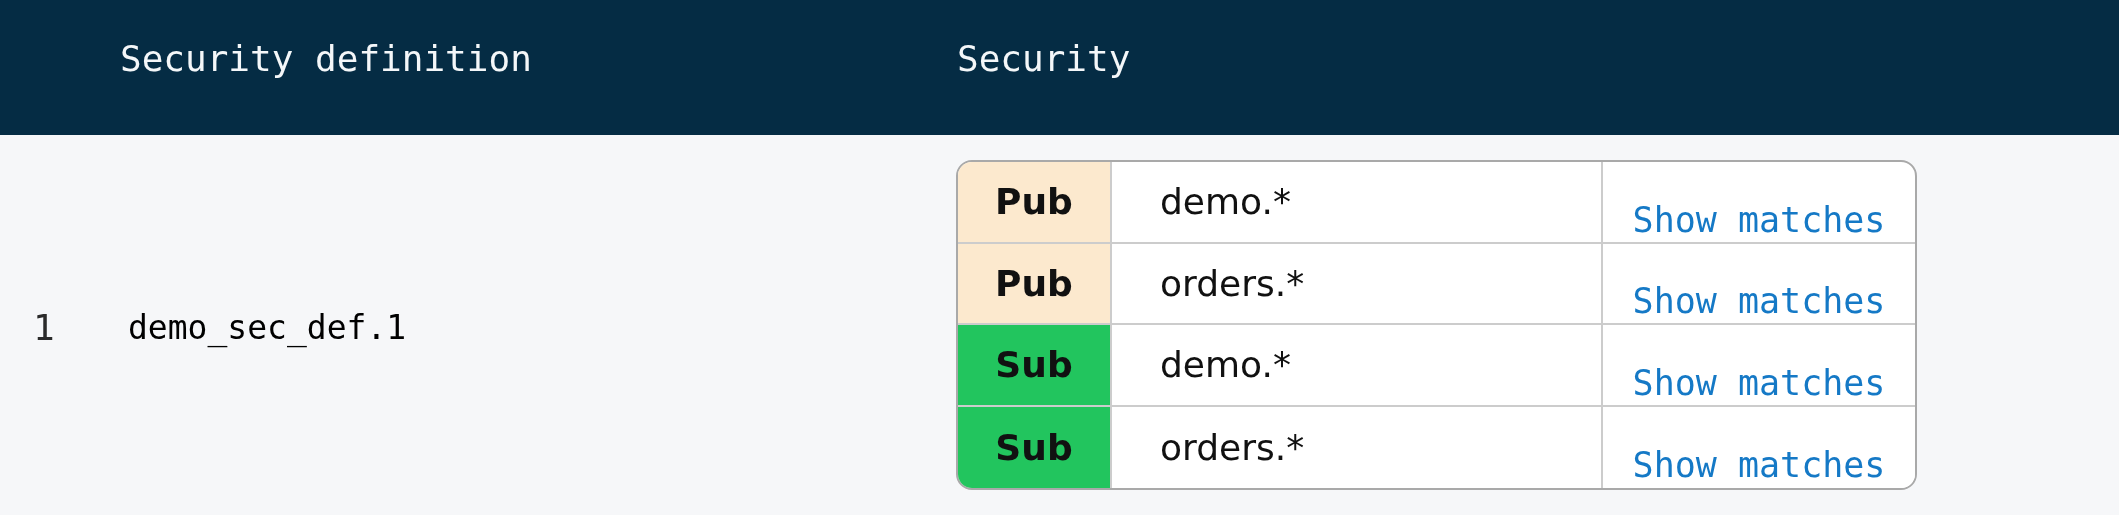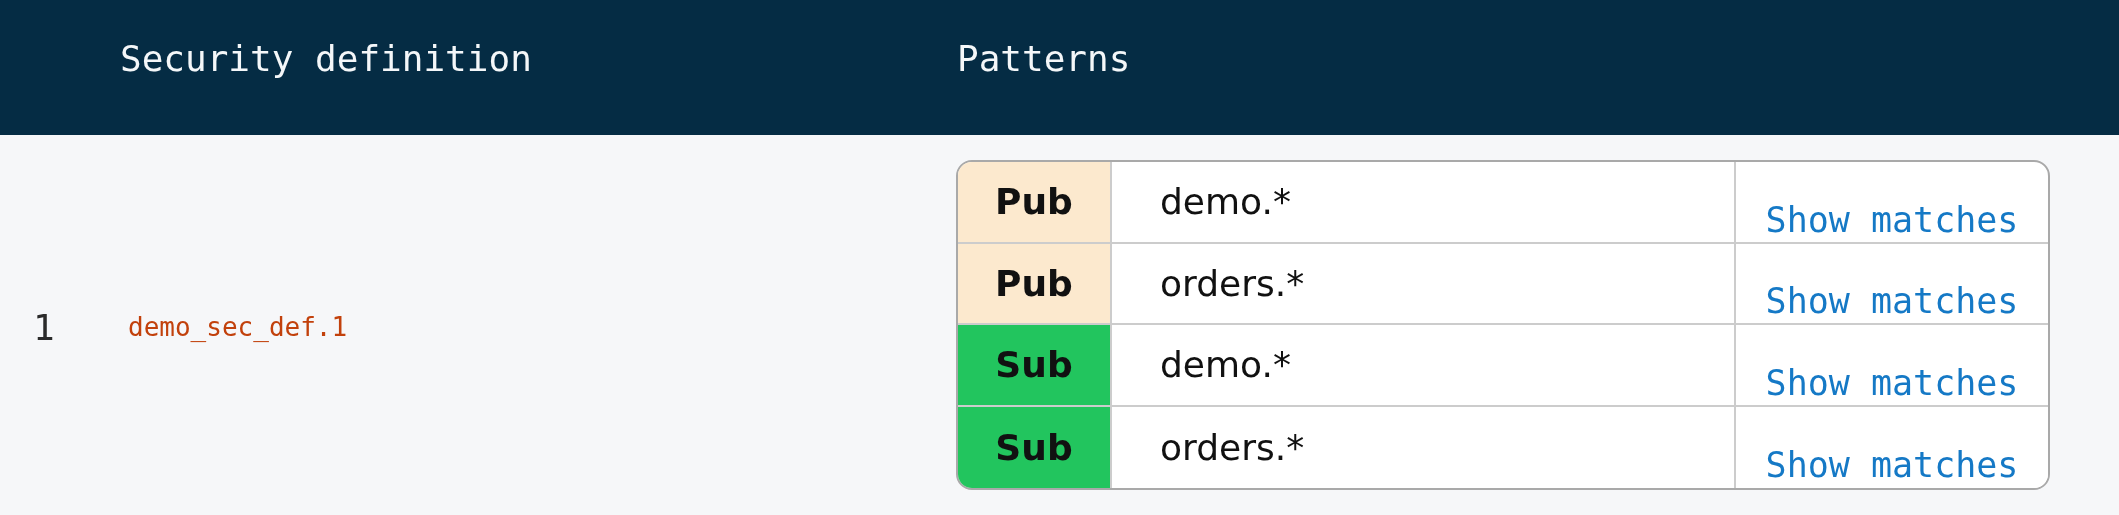--- a/index.html
+++ b/index.html
@@ -42,33 +42,33 @@
     font-family: "DejaVu Sans Mono", monospace;
     font-size: 36px;
     color: #2b2b2b;
   }
   .secdef-link {
     position: absolute;
     left: 128px;
     top: 327px;
     transform: translateY(-50%);
     font-family: "DejaVu Sans Mono", monospace;
-    font-size: 26px;
-    color: #c2410c;
+    font-size: 33px;
+    color: #000000;
     text-decoration: none;
     cursor: pointer;
     white-space: nowrap;
   }
 
   
   .patterns-table {
     position: absolute;
     left: 956px;
     top: 160px;
-    width: 1094px;
+    width: 961px;
     height: 330px;
     box-sizing: border-box;
     background: #ffffff;
     border: 2px solid #a9a9a9;
     border-radius: 16px;
     overflow: hidden;
     display: grid;
     grid-template-columns: 154px 1fr 312px;
     grid-template-rows: repeat(4, 1fr);
   }
@@ -107,21 +107,21 @@
     white-space: nowrap;
   }
 </style>
 </head>
 <body>
 
 <div class="screen">
 
   <div class="header-band">
     <div class="th th-secdef">Security definition</div>
-    <div class="th th-patterns">Patterns</div>
+    <div class="th th-patterns">Security</div>
   </div>
 
   <div class="row-index">1</div>
 
   <a class="secdef-link">demo_sec_def.1</a>
 
   <div class="patterns-table">
 
     <div class="p-cell p-type pub">Pub</div>
     <div class="p-cell p-pattern">demo.*</div>

